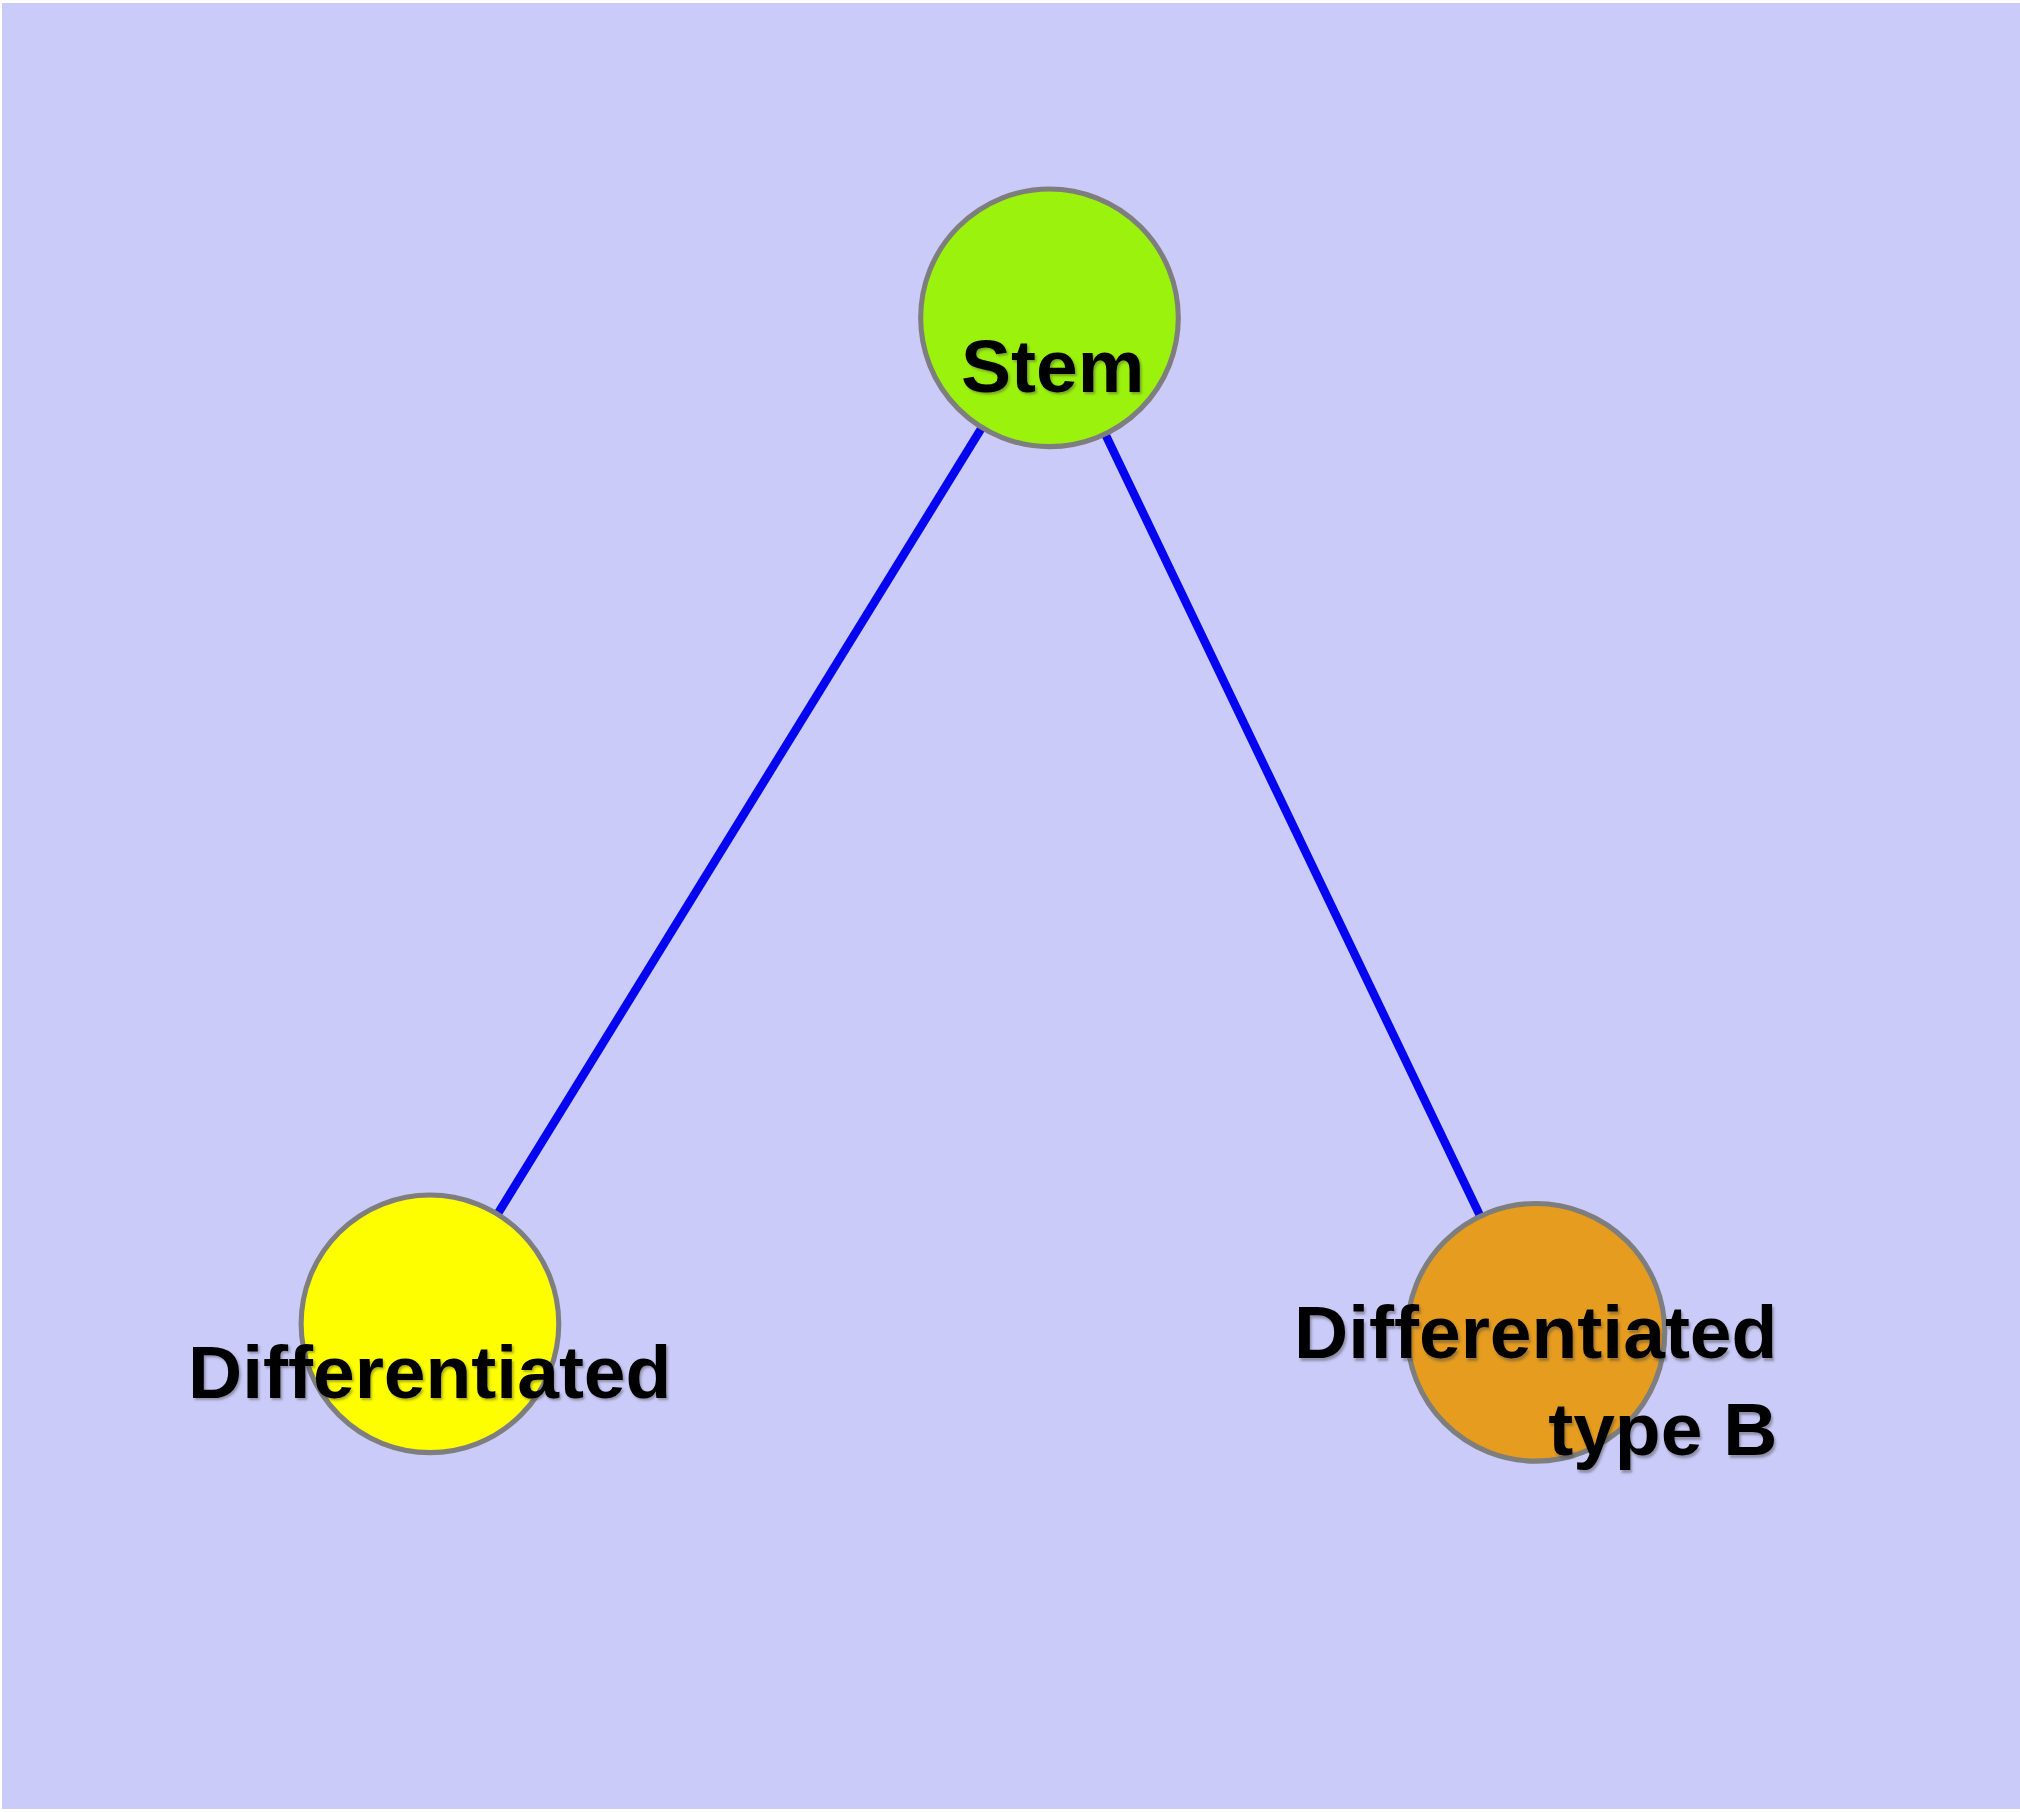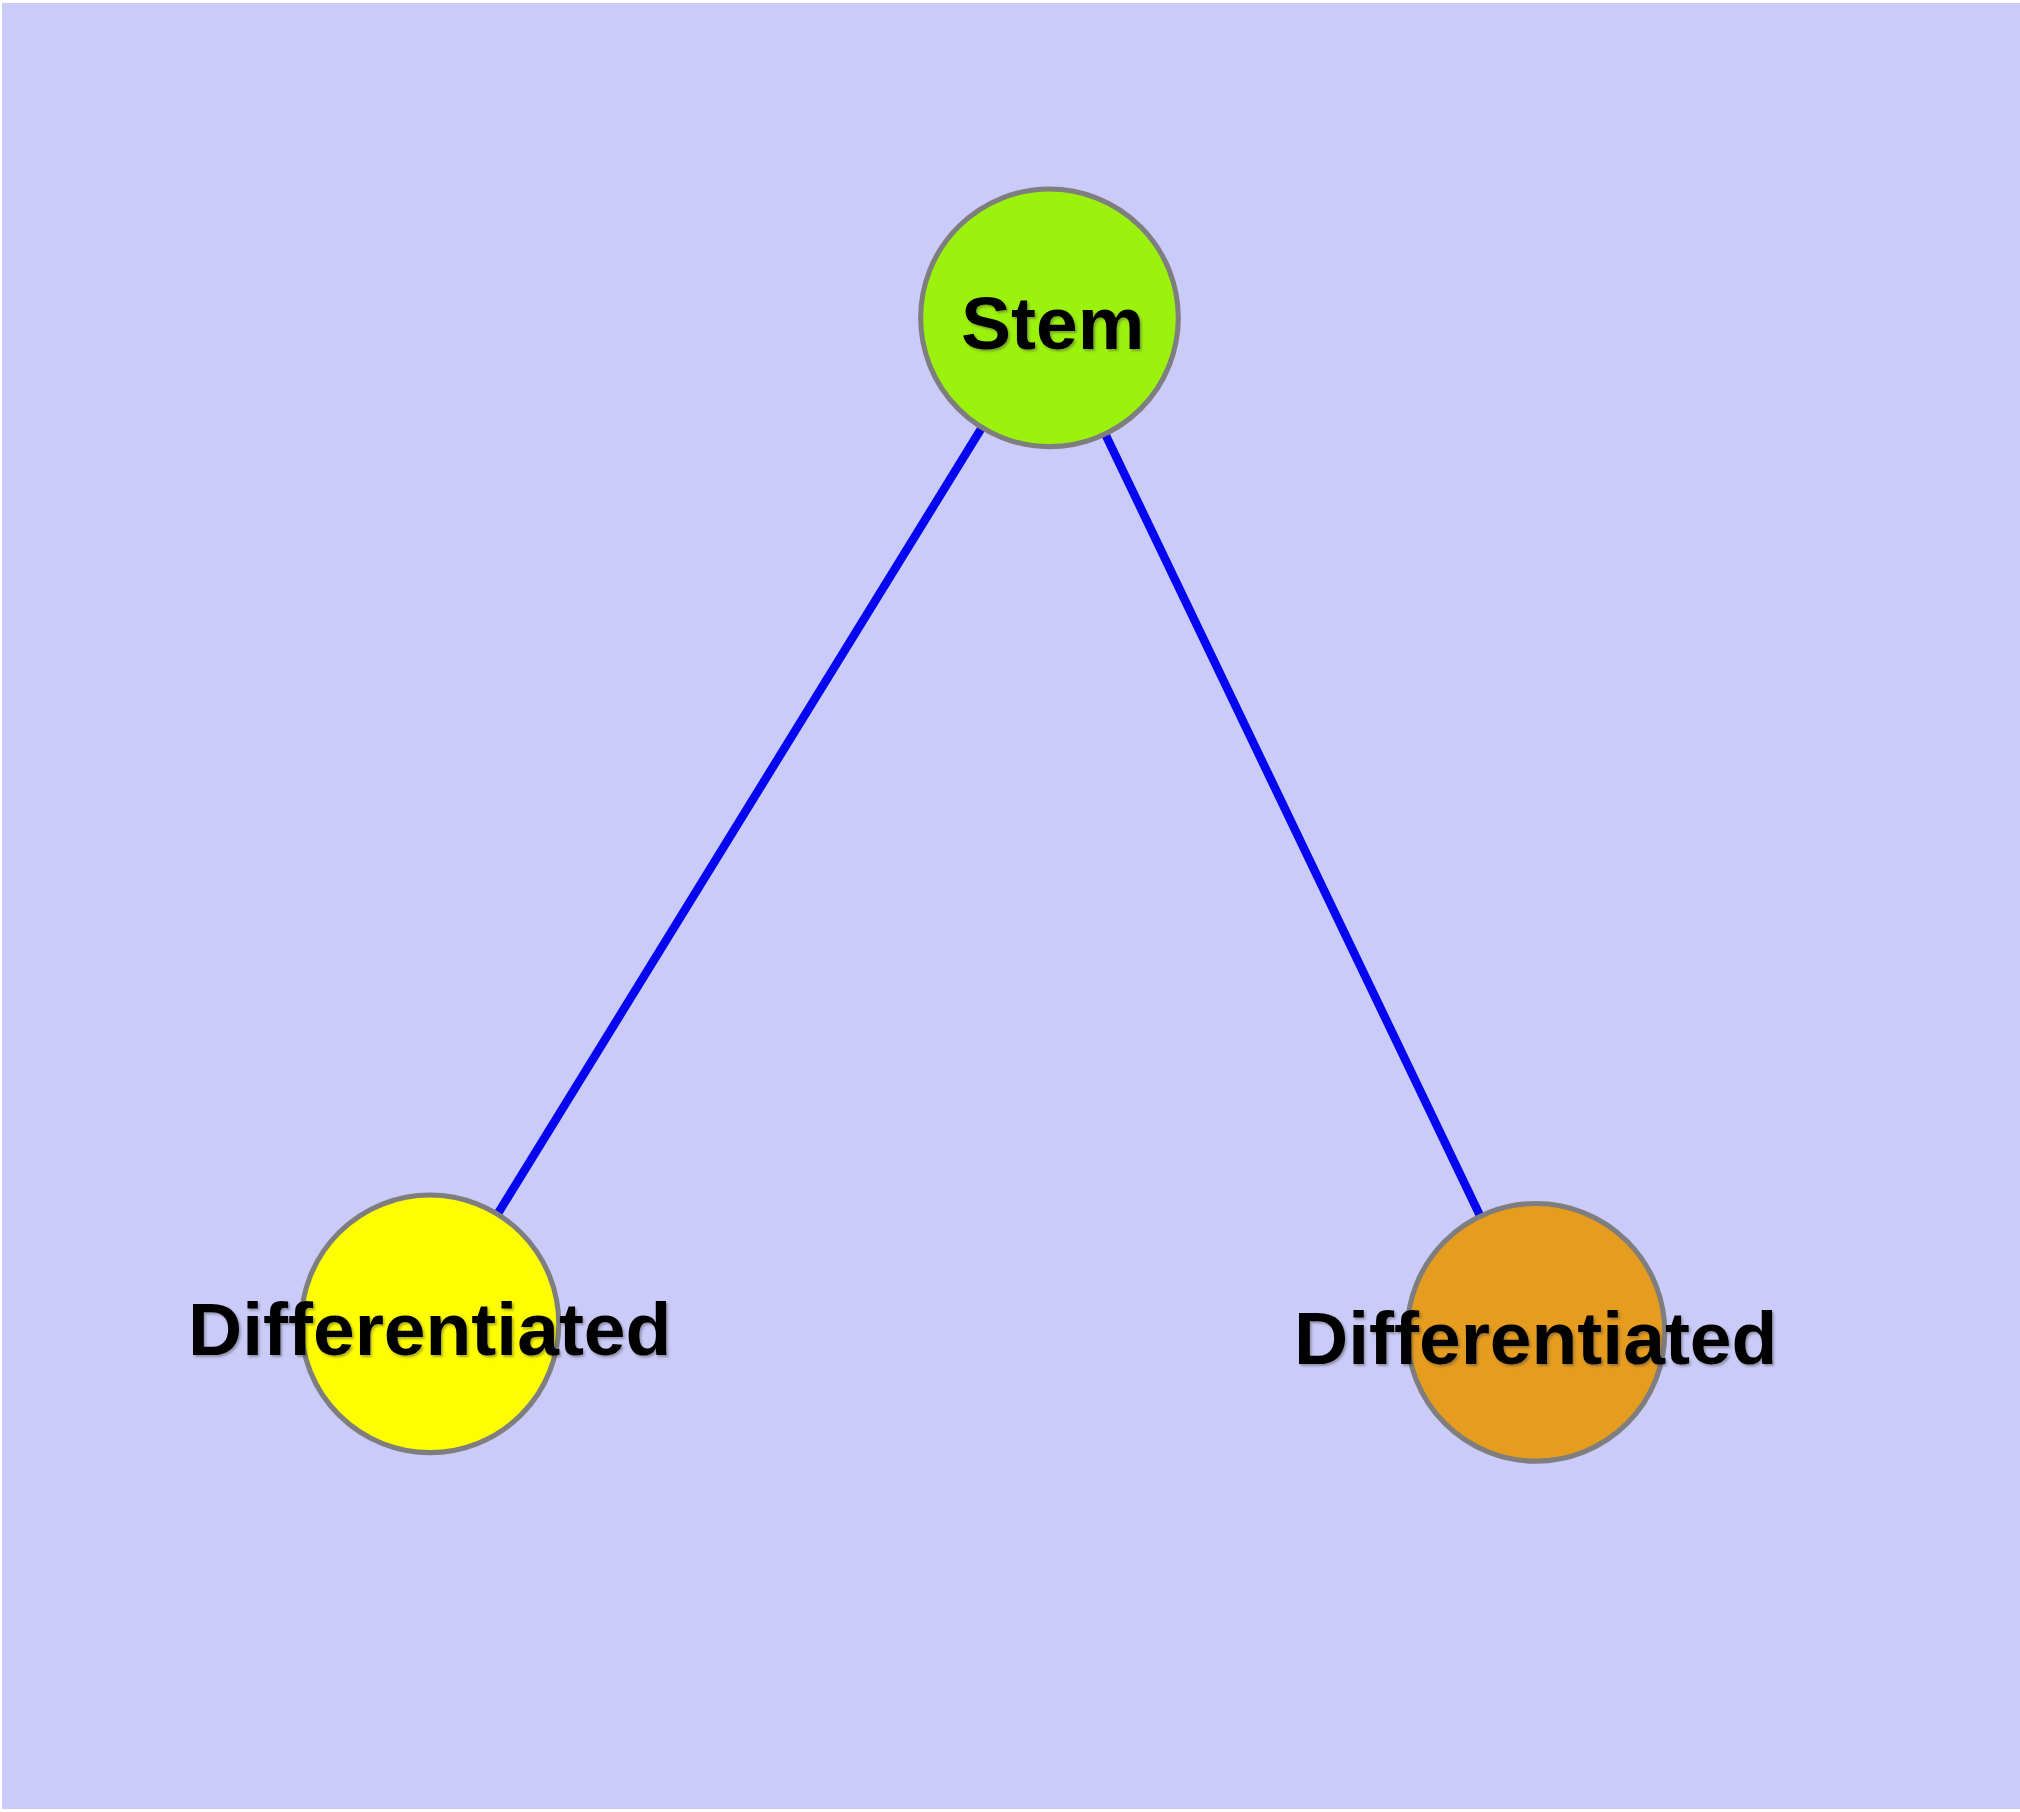--- a/index.html
+++ b/index.html
@@ -34,20 +34,21 @@
     position: absolute;
     transform: translate(-50%, -50%);
     text-align: right;
     font-weight: bold;
     font-size: 75px;
     line-height: 97px;
     color: #000000;
     text-shadow: 1.7px 2.5px 2.5px rgba(70, 70, 70, 0.45);
     white-space: nowrap;
     pointer-events: none;
+    margin-top: 43px;
   }
   .node-label span { display: block; }
   .label-stem   { left: 1051px; top: 320px; }
   .label-type-a { left: 428px;  top: 1326px; }
   .label-type-b { left: 1534px; top: 1335px; }
 </style>
 </head>
 <body>
 
 <div class="stage">
@@ -72,17 +73,18 @@
     <div class="node-label label-stem">
       <span>Stem</span>
     </div>
 
     <div class="node-label label-type-a">
       <span>Differentiated</span>
     </div>
 
     <div class="node-label label-type-b">
       <span>Differentiated</span>
+      <span>type B</span>
     </div>
 
   </div>
 </div>
 
 
 </body></html>

